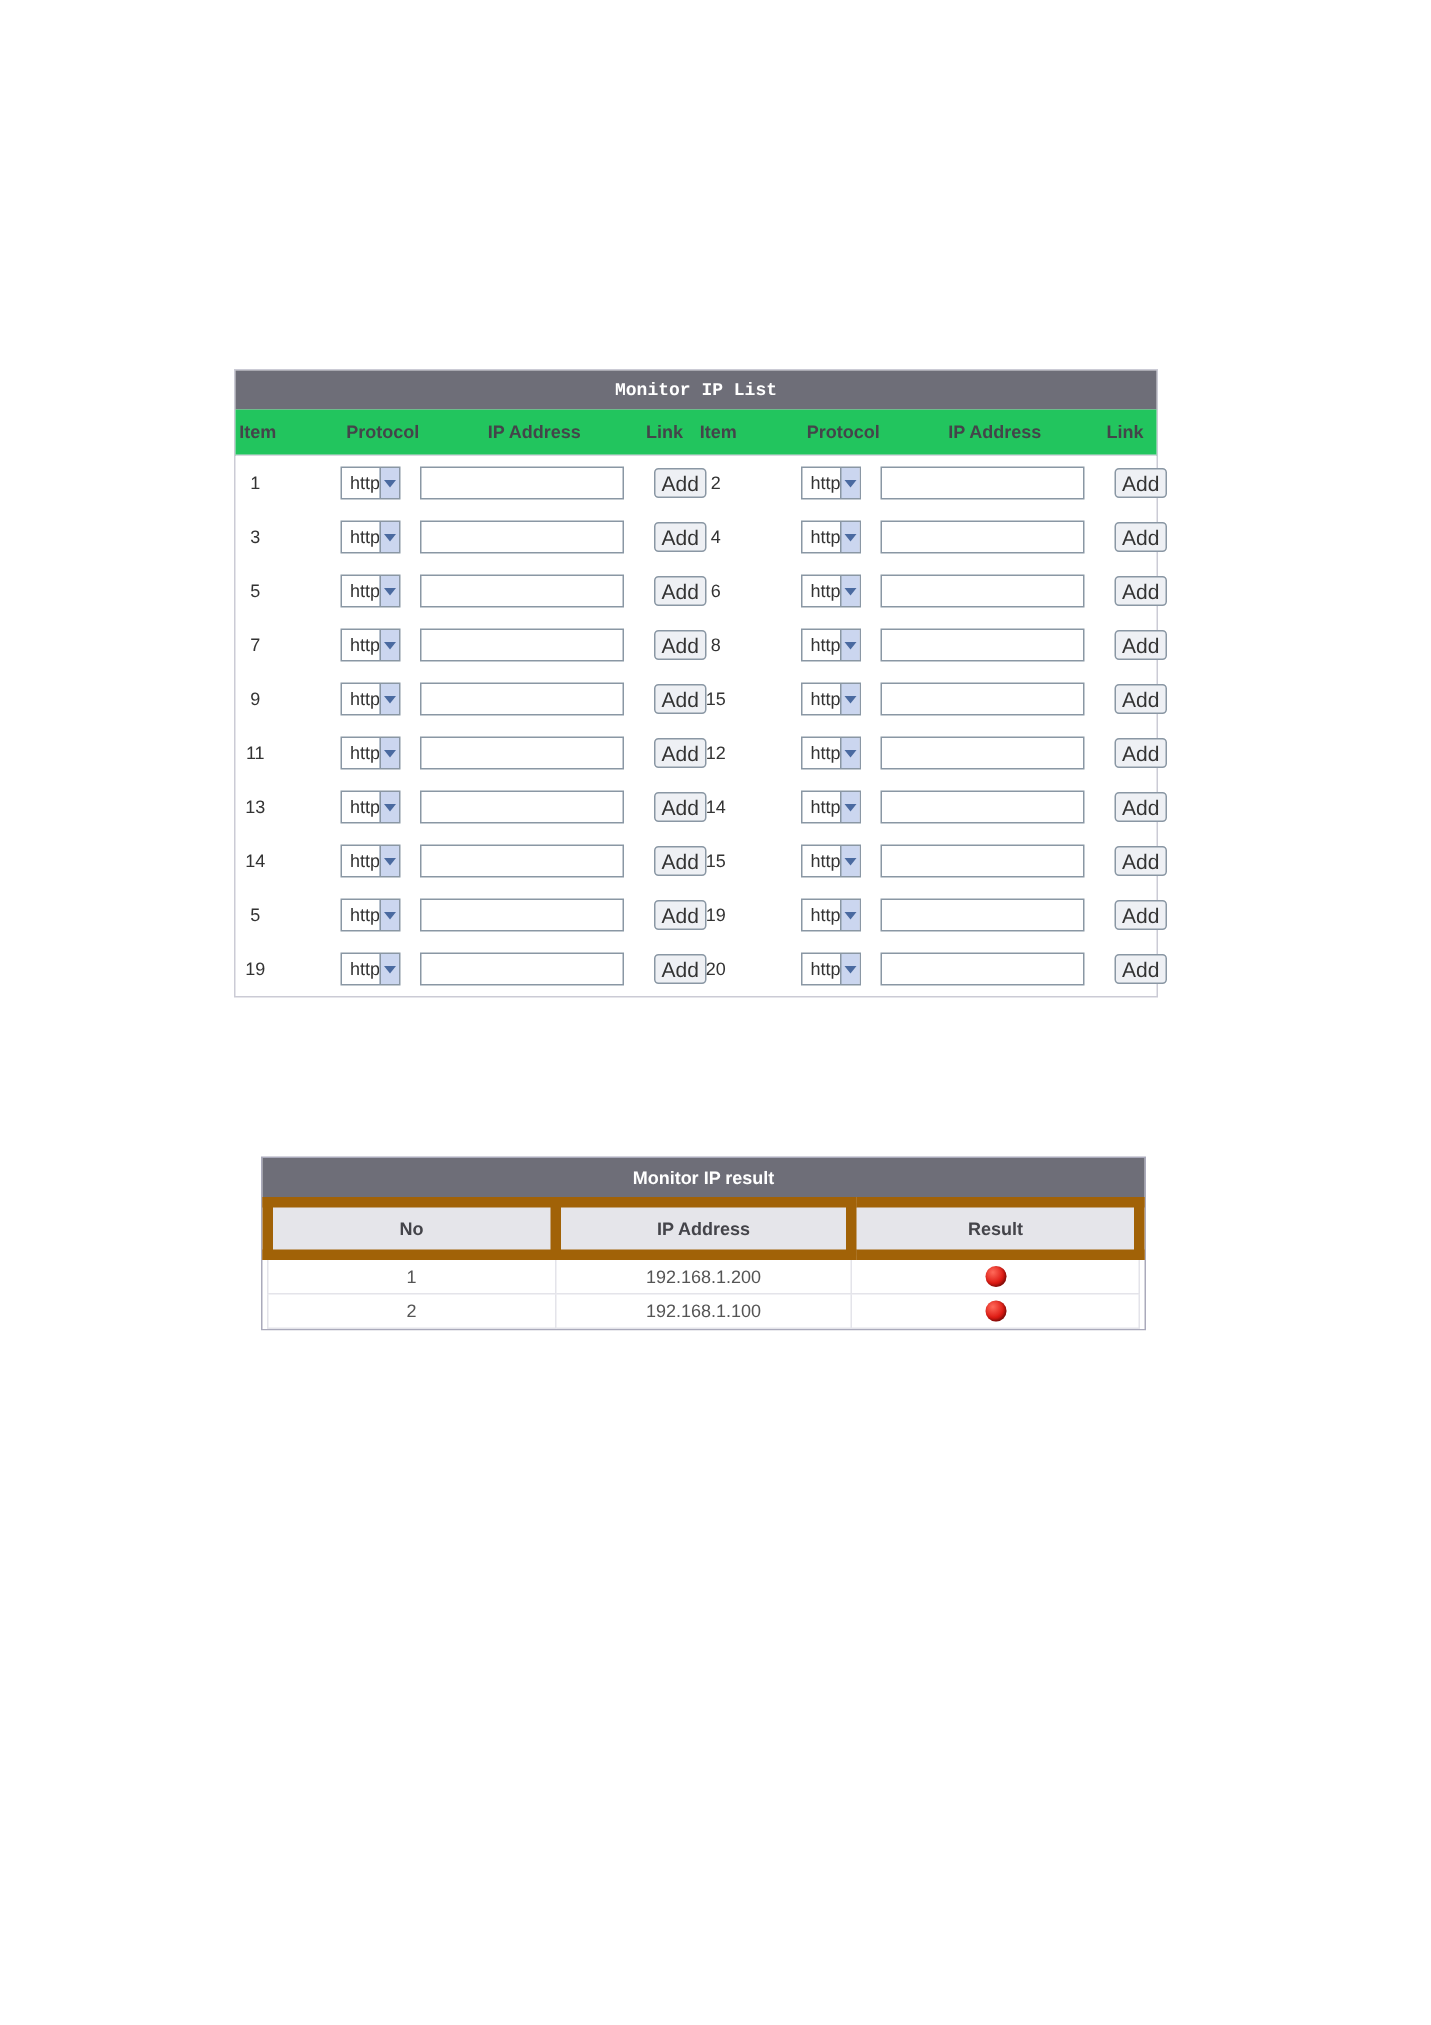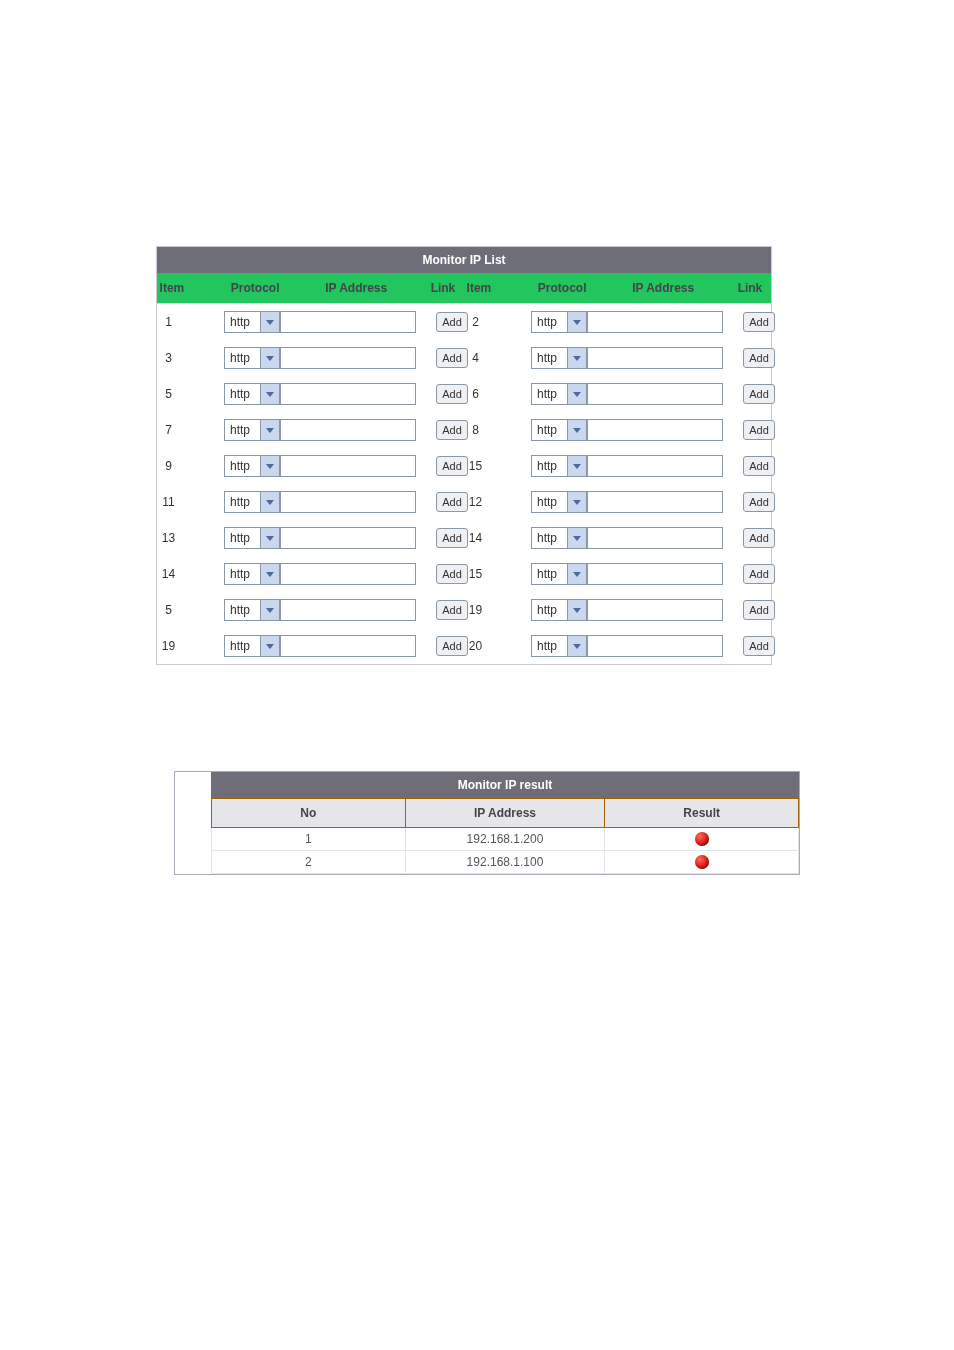--- a/index.html
+++ b/index.html
@@ -23,20 +23,21 @@
     background: #fff;
   }
   .list-title {
     background: #6e6e78;
     color: #fff;
     font-weight: bold;
     text-align: center;
     font-size: 12px;
     line-height: 26px;
     height: 26px;
+    font-family: Liberation Mono, monospace;
   }
   .list-head {
     display: flex;
     background: #22c55e;
     color: #44444a;
     font-weight: bold;
     font-size: 12px;
     height: 30px;
     align-items: center;
     border-bottom: 1px solid #d8d8e0;
@@ -46,21 +47,21 @@
     align-items: center;
     height: 36px;
   }
   .col-item { width: 34px; text-align: center; }
   .col-proto { width: 68px; text-align: left; padding-left: 2px; margin-left: 42px; }
   .col-ip { width: 150px; text-align: center; }
   .col-link { width: 48px; text-align: center; }
 
   .select-box {
     display: inline-flex;
-    width: 56px;
+    width: 40px;
     height: 22px;
     border: 1px solid #8a97a4;
     background: #fff;
     font-size: 12px;
     color: #333;
     align-items: stretch;
     box-sizing: border-box;
   }
   .select-box .sel-text {
     flex: 1;
@@ -96,53 +97,52 @@
   .add-btn {
     display: inline-block;
     min-width: 32px;
     height: 20px;
     line-height: 18px;
     padding: 0 4px;
     border: 1px solid #8a97a4;
     border-radius: 3px;
     background: #eef0f4;
     color: #333;
-    font-size: 11px;
+    font-size: 14px;
     text-align: center;
     box-sizing: border-box;
     margin-left: 20px;
   }
 
   
   .result-wrap {
     margin: 106px 0 0 174px;
     width: 588px;
     border: 1px solid #aab;
-    padding-left: 36px;
   }
   .result-title {
     background: #6e6e78;
     color: #fff;
     font-weight: bold;
     text-align: center;
     font-size: 12px;
     height: 26px;
     line-height: 26px;
   }
   .result-table {
     width: 100%;
     border-collapse: collapse;
     font-size: 12px;
   }
   .result-table th {
     background: #e5e5ea;
     color: #44444a;
     font-weight: bold;
     height: 26px;
-    border: 1px solid #a16207;
+    border: 7px solid #a16207;
   }
   .result-table td {
     text-align: center;
     height: 20px;
     border: 1px solid #e4e4ea;
     color: #555;
   }
   .dot-red {
     display: inline-block;
     width: 14px; height: 14px;

